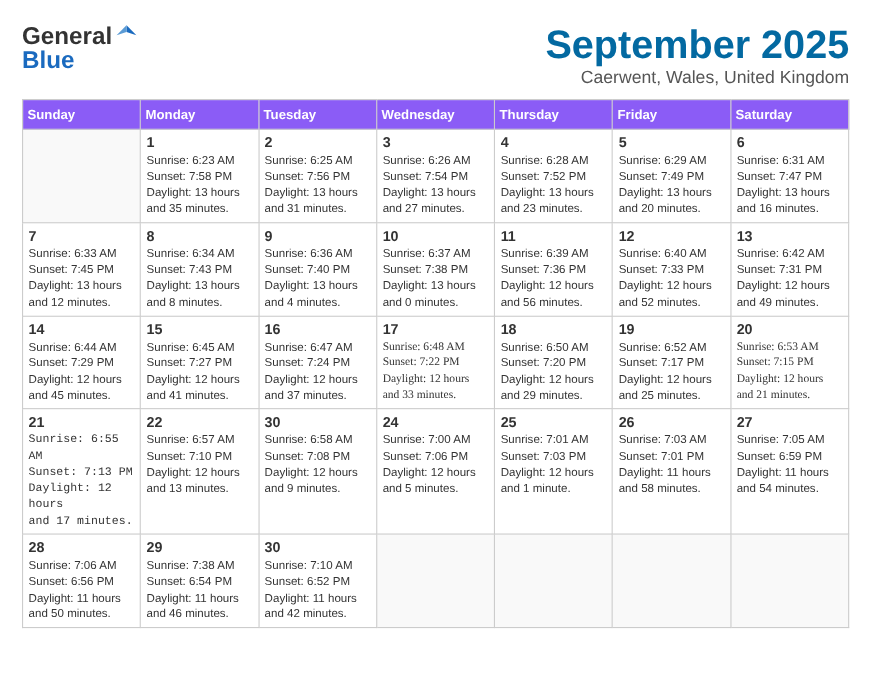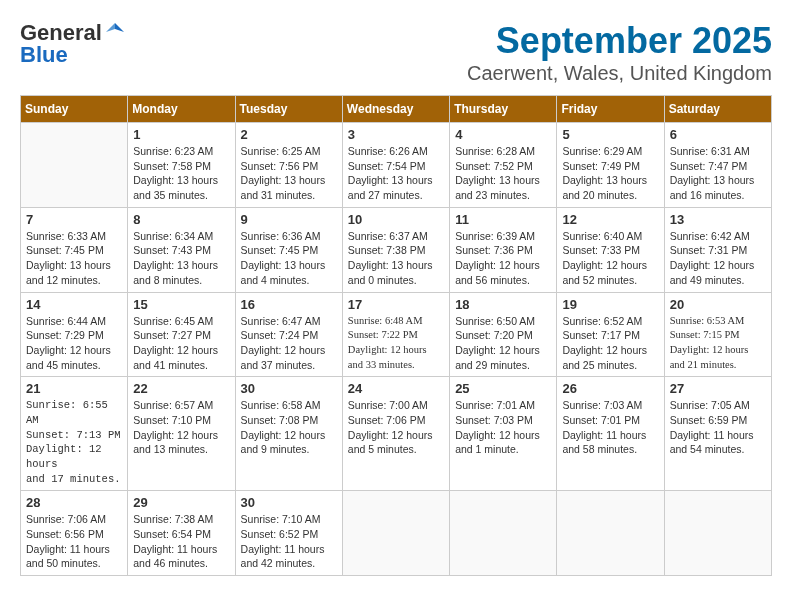--- a/index.html
+++ b/index.html
@@ -23,30 +23,30 @@
     }
     .title-area {
       text-align: right;
     }
     .month-title {
       font-size: 36px;
       font-weight: bold;
       color: #0369a1;
     }
     .location {
-      font-size: 20px;
+      font-size: 16px;
       color: #555;
     }
     .calendar {
       width: 100%;
       border-collapse: collapse;
       font-size: 11px;
     }
     .calendar th {
-      background: #a16207;
+      background: #8b5cf6;
       color: #fff;
       padding: 6px 4px;
       text-align: left;
       font-size: 12px;
       font-weight: bold;
       border: 1px solid #ccc;
     }
     .calendar td {
       border: 1px solid #ccc;
       vertical-align: top;
@@ -160,21 +160,21 @@
         <td>
           <span class="day-number">8</span>
           <div class="day-info" style="white-space: pre-line;">Sunrise: 6:34 AM
 Sunset: 7:43 PM
 Daylight: 13 hours
 and 8 minutes.</div>
         </td>
         <td>
           <span class="day-number">9</span>
           <div class="day-info" style="white-space: pre-line;">Sunrise: 6:36 AM
-Sunset: 7:45 PM
+Sunset: 7:40 PM
 Daylight: 13 hours
 and 4 minutes.</div>
         </td>
         <td>
           <span class="day-number">10</span>
           <div class="day-info" style="white-space: pre-line;">Sunrise: 6:37 AM
 Sunset: 7:38 PM
 Daylight: 13 hours
 and 0 minutes.</div>
         </td>

